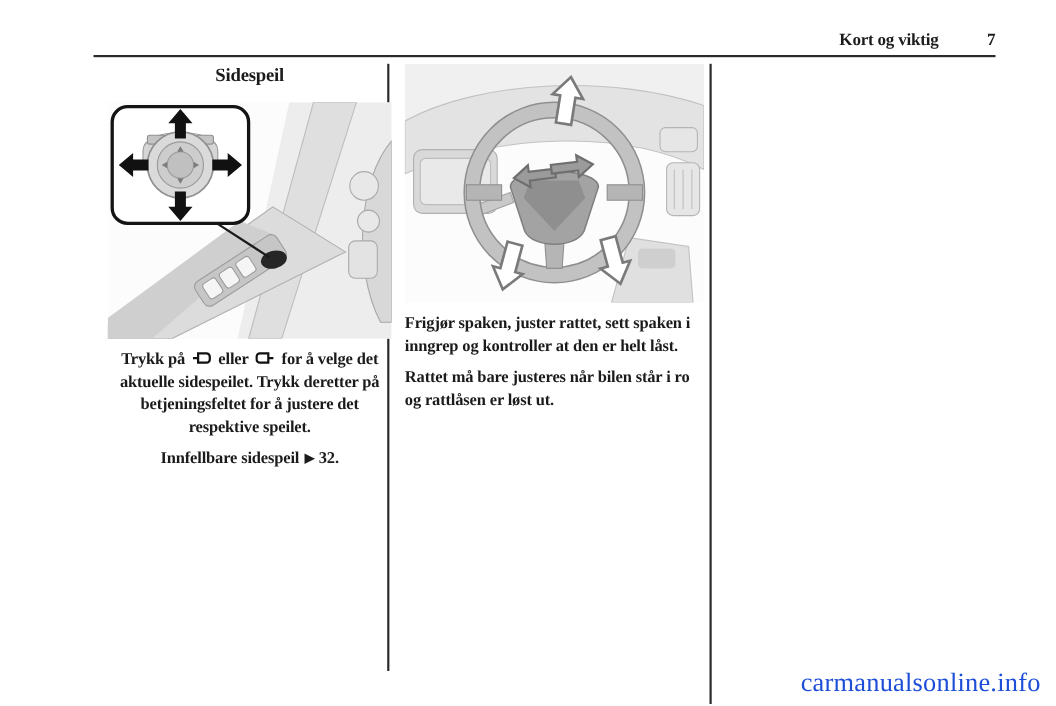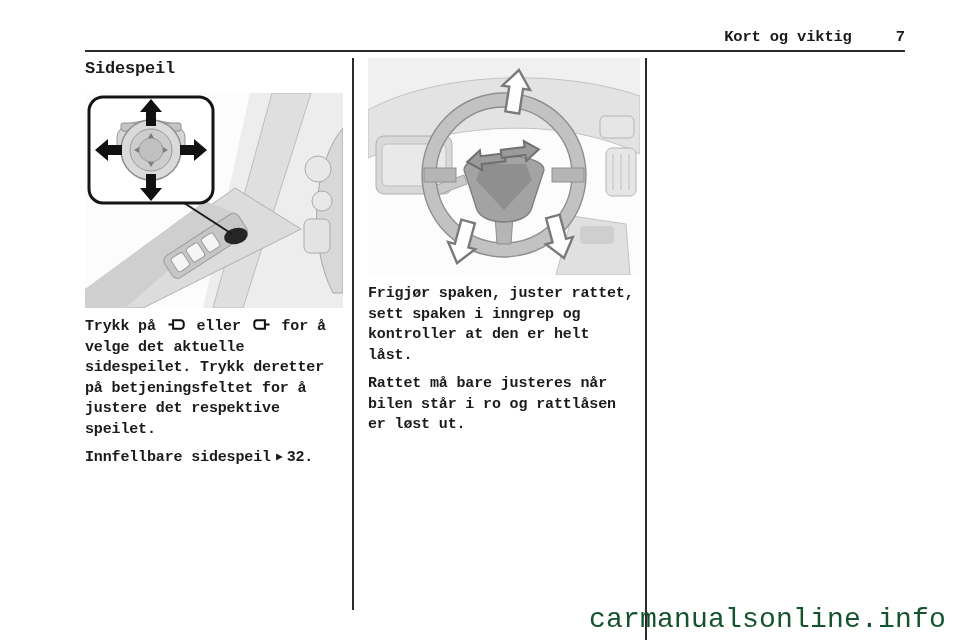--- a/index.html
+++ b/index.html
@@ -1,40 +1,40 @@
 <!DOCTYPE html>
 <html><head>
 <meta charset="utf-8">
 <style>
   html,body{margin:0;padding:0;background:#ffffff;}
   .page{position:relative;width:960px;height:642px;background:#ffffff;overflow:hidden;
-        font-family:Liberation Mono, monospace;color:#1b1b1b;}
+        font-family:Liberation Serif, serif;color:#1b1b1b;}
   
   .header-row{position:absolute;left:85px;top:28px;width:820px;display:flex;
               justify-content:flex-end;align-items:baseline;}
   .header-title{font-size:15.5px;font-weight:700;letter-spacing:-0.2px;}
   .header-page{font-size:15.5px;font-weight:700;margin-left:44px;}
   .header-rule{position:absolute;left:85px;top:50px;width:820px;height:2px;background:#2b2b2b;}
   
   .divider-1{position:absolute;left:352px;top:58px;width:2px;height:552px;background:#2b2b2b;}
   .divider-2{position:absolute;left:645px;top:58px;width:2px;height:582px;background:#2b2b2b;}
   
   .col{position:absolute;top:58px;}
-  .col-left{left:85px;width:258px;}
+  .col-left{left:98px;width:258px;text-align:center;}
   .col-middle{left:368px;width:272px;}
   .col-right{left:660px;width:245px;height:550px;}
   h2{margin:0 0 13px 0;font-size:17px;font-weight:700;letter-spacing:-0.2px;line-height:22px;}
   figure{margin:0 0 9px 0;padding:0;line-height:0;}
   p{margin:0 0 8px 0;font-size:15px;line-height:20.5px;font-weight:600;letter-spacing:-0.15px;}
   p.ref{margin:0 0 4px 0;white-space:nowrap;}
   .see-arrow{display:inline-block;font-size:11.5px;margin:0 4px 0 5px;transform:translateY(-1px);}
   .mirror-icon{display:inline-block;vertical-align:-1px;margin:0 3px;line-height:0;}
   
-  .watermark{position:absolute;right:14px;bottom:7px;font-size:28px;font-weight:400;
-             color:#14532d;letter-spacing:0.2px;}
+  .watermark{position:absolute;right:14px;bottom:7px;font-size:24px;font-weight:400;
+             color:#1d4ed8;letter-spacing:0.2px;}
 </style>
 </head>
 <body>
 
 <div class="page">
 
   <div class="header-row">
     <span class="header-title">Kort og viktig</span>
     <span class="header-page">7</span>
   </div>

